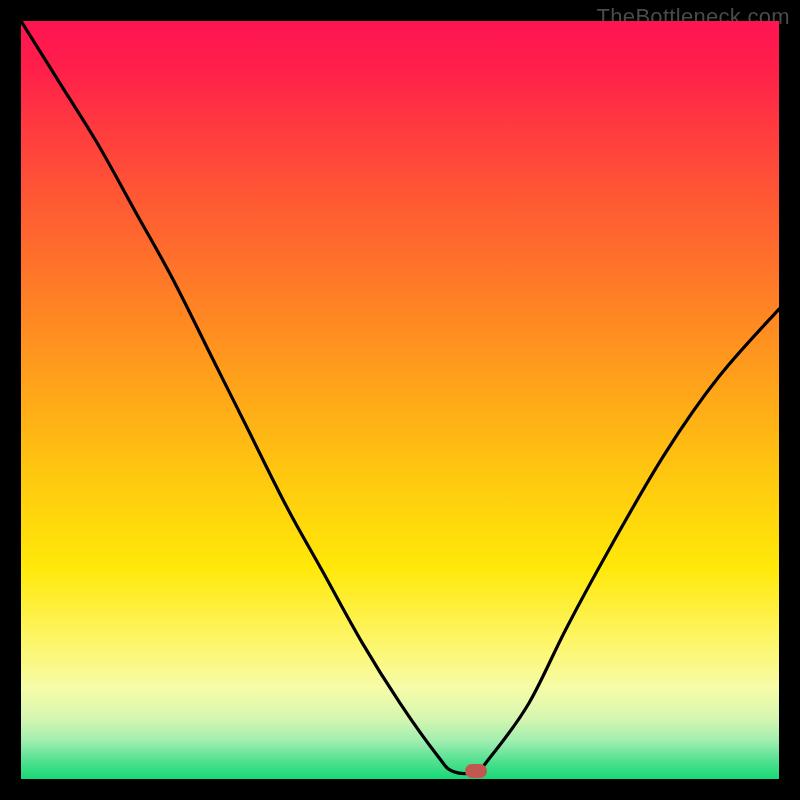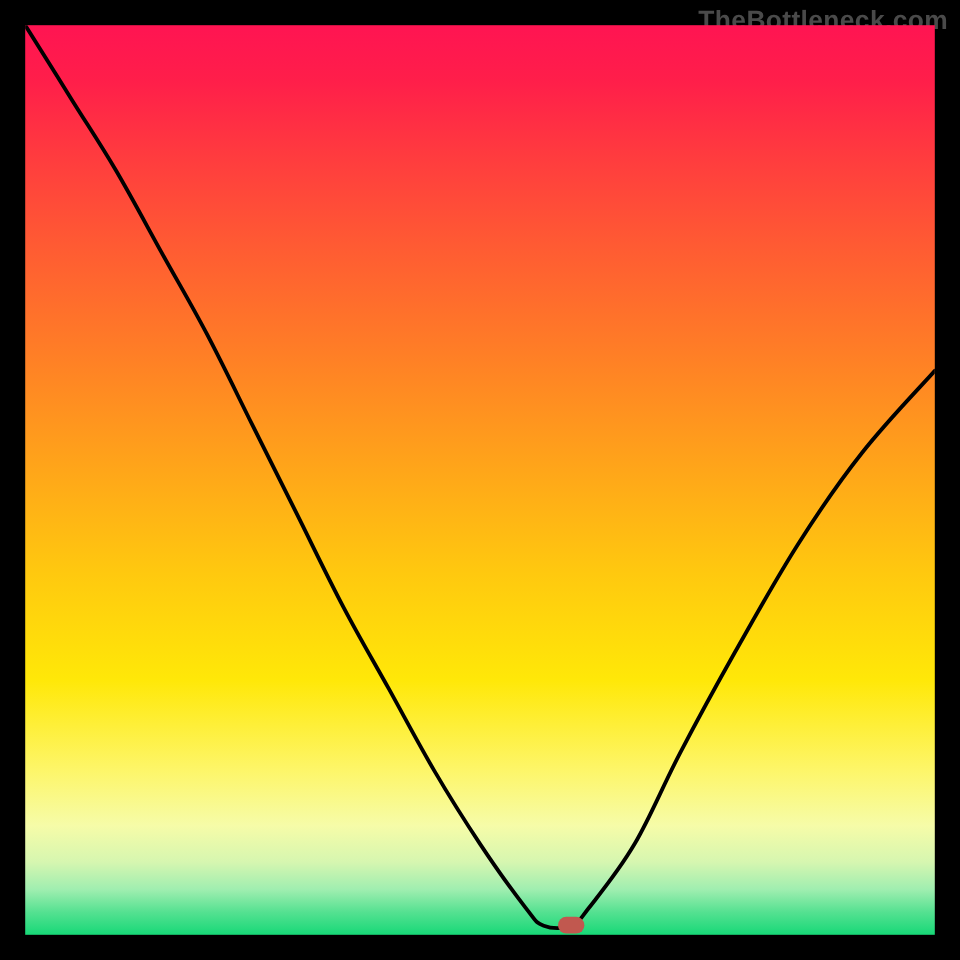--- a/index.html
+++ b/index.html
@@ -16,21 +16,21 @@
     width: 800px;
     height: 800px;
     background: #000;
   }
   .watermark {
     position: absolute;
     top: 4px;
     right: 10px;
     color: #4a4a4a;
     font-size: 22px;
-    font-weight: 700;
+    font-weight: 400;
     letter-spacing: 0.3px;
     user-select: none;
   }
   .plot {
     position: absolute;
     left: 21px;
     top: 21px;
     width: 758px;
     height: 758px;
     

